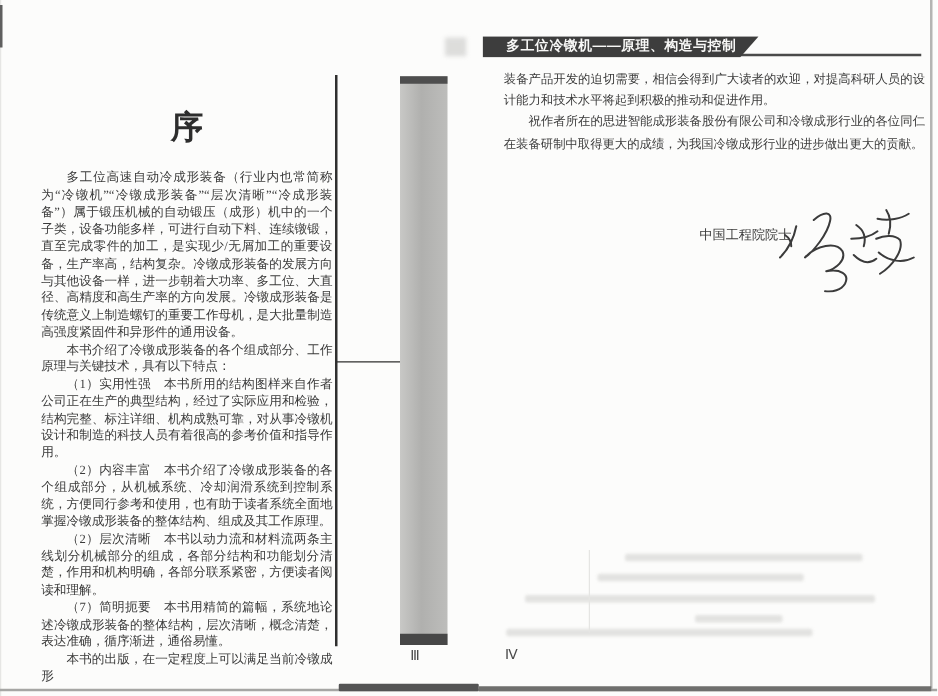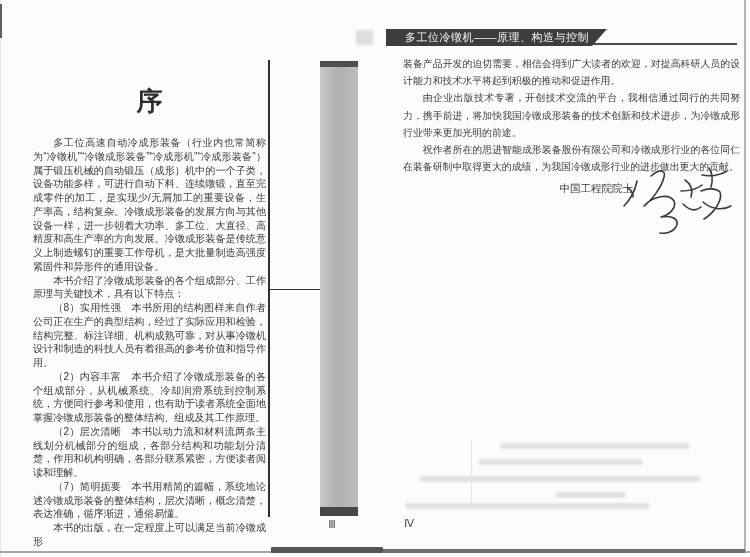--- a/index.html
+++ b/index.html
@@ -13,36 +13,36 @@
   
   .xu-title {
     left:33px; top:84px; width:233px; text-align:center;
     font-size:26px; font-weight:bold; color:#2d2d2d;
   }
   .left-text {
     left:33px; top:136px; width:233px;
     font-size:10.1px; line-height:13.75px; color:#3a3a3a;
     text-align:justify; text-justify:inter-ideograph;
   }
-  .left-text p, .right-text p { margin:0; text-indent:2em; }
+  .left-text p, .right-text p { margin:0; text-indent:2em;font-family:Liberation Serif, serif; }
 
   
   .rule-v   { left:268px; top:60px;  width:2px;  height:457px; background:#2f2f2f; }
   .rule-h   { left:269px; top:289px; width:71px; height:1px;   background:#2f2f2f; }
   .gutter   { left:320px; top:61px;  width:38px; height:455px;
               background:linear-gradient(90deg,#c8c8c6,#b0b0ae 45%,#bdbdbb); }
   .gutter-cap-top    { position:absolute; left:0; top:0;    width:100%; height:6px; background:#4e4e4e; }
   .gutter-cap-bottom { position:absolute; left:0; bottom:0; width:100%; height:9px; background:#474747; }
 
   
   .header-rule { left:560px; top:43px; width:177px; height:2px; background:#4a4a4a; }
   .header-bar {
     left:386px; top:29px; width:221px; height:17px; background:#3d3d3d;
     clip-path:polygon(0 0,100% 0,calc(100% - 15px) 100%,0 100%);
-    color:#f7f7f6; font-size:11px; font-weight:normal; line-height:17px;
+    color:#f7f7f6; font-size:11px; font-weight:bold; line-height:17px;
     padding-left:19px; box-sizing:border-box; letter-spacing:.5px; white-space:nowrap;
   }
   .header-smudge { left:356px; top:30px; width:17px; height:15px;
     background:#c4c4c2; filter:blur(1.6px); opacity:.55; }
 
   
   .right-text {
     left:403px; top:55px; width:337px;
     font-size:9.9px; line-height:17.2px; color:#3a3a3a;
     text-align:justify; text-justify:inter-ideograph;
@@ -87,41 +87,40 @@
 
   <div class="abs header-rule"></div>
   <div class="abs header-smudge"></div>
   <div class="abs header-bar">
     <span>多工位冷镦机——原理、构造与控制</span>
   </div>
 
   <div>
     <div class="abs xu-title">序</div>
     <div class="abs left-text">
-      <p>多工位高速自动冷成形装备（行业内也常简称为“冷镦机”“冷镦成形装备”“冷成形机”“冷成形装备”）属于锻压机械的自动锻压（成形）机中的一个子类，设备功能多样，可进行自动下料、连续镦锻，直至完成零件的加工，是实现少/无屑加工的重要设备，生产率高，结构复杂。冷镦成形装备的发展方向与其他设备一样，进一步朝着大功率、多工位、大直径、高精度和高生产率的方向发展。冷镦成形装备是传统意义上制造螺钉的重要工作母机，是大批量制造高强度紧固件和异形件的通用设备。</p>
+      <p>多工位高速自动冷成形装备（行业内也常简称为“冷镦机”“冷镦成形装备”“层次清晰”“冷成形装备”）属于锻压机械的自动锻压（成形）机中的一个子类，设备功能多样，可进行自动下料、连续镦锻，直至完成零件的加工，是实现少/无屑加工的重要设备，生产率高，结构复杂。冷镦成形装备的发展方向与其他设备一样，进一步朝着大功率、多工位、大直径、高精度和高生产率的方向发展。冷镦成形装备是传统意义上制造螺钉的重要工作母机，是大批量制造高强度紧固件和异形件的通用设备。</p>
       <p>本书介绍了冷镦成形装备的各个组成部分、工作原理与关键技术，具有以下特点：</p>
-      <p>（8）实用性强　本书所用的结构图样来自作者公司正在生产的典型结构，经过了实际应用和检验，结构完整、标注详细、机构成熟可靠，对从事冷镦机设计和制造的科技人员有着很高的参考价值和指导作用。</p>
+      <p>（1）实用性强　本书所用的结构图样来自作者公司正在生产的典型结构，经过了实际应用和检验，结构完整、标注详细、机构成熟可靠，对从事冷镦机设计和制造的科技人员有着很高的参考价值和指导作用。</p>
       <p>（2）内容丰富　本书介绍了冷镦成形装备的各个组成部分，从机械系统、冷却润滑系统到控制系统，方便同行参考和使用，也有助于读者系统全面地掌握冷镦成形装备的整体结构、组成及其工作原理。</p>
       <p>（2）层次清晰　本书以动力流和材料流两条主线划分机械部分的组成，各部分结构和功能划分清楚，作用和机构明确，各部分联系紧密，方便读者阅读和理解。</p>
       <p>（7）简明扼要　本书用精简的篇幅，系统地论述冷镦成形装备的整体结构，层次清晰，概念清楚，表达准确，循序渐进，通俗易懂。</p>
       <p>本书的出版，在一定程度上可以满足当前冷镦成形</p>
     </div>
   </div>
 
   <div class="abs rule-v"></div>
   <div class="abs rule-h"></div>
   <div class="abs gutter">
     <div class="gutter-cap-top"></div>
     <div class="gutter-cap-bottom"></div>
   </div>
 
   <div>
     <div class="abs right-text">
       <p class="cont">装备产品开发的迫切需要，相信会得到广大读者的欢迎，对提高科研人员的设计能力和技术水平将起到积极的推动和促进作用。</p>
-      <p>由企业出版技术专著，开创技术交流的平台，我相信通过同行的共同努力，携手前进，将加快我国冷镦成形装备的技术创新和技术进步，为冷镦成形行业带来更加光明的前途。</p>
       <p>祝作者所在的思进智能成形装备股份有限公司和冷镦成形行业的各位同仁在装备研制中取得更大的成绩，为我国冷镦成形行业的进步做出更大的贡献。</p>
     </div>
 
     <div class="abs signature-block">
       <div>中国工程院院士</div>
     </div>
 
     <svg class="abs signature-svg" viewBox="0 0 114 78">
       <path d="M7,32 c3,2 5,5 5,9"></path>
       <path d="M16,25 c-2,10 -7,19 -13,25"></path>

